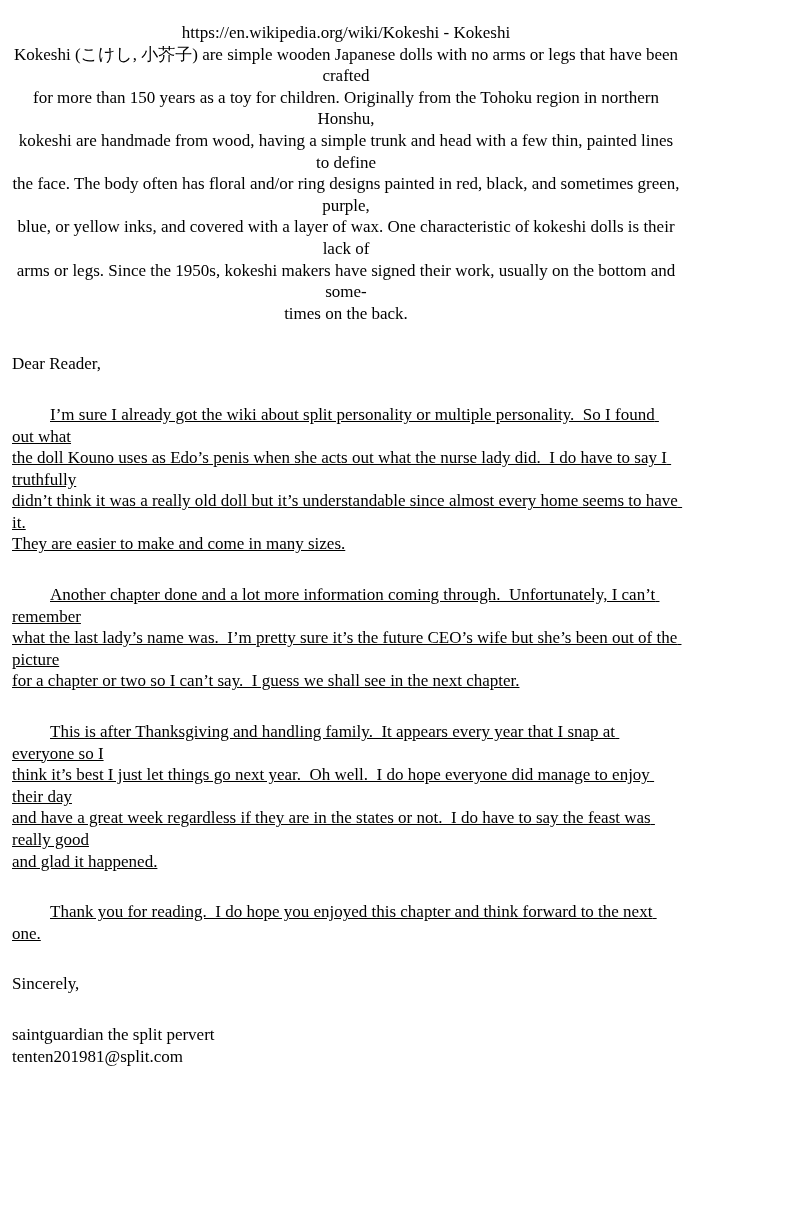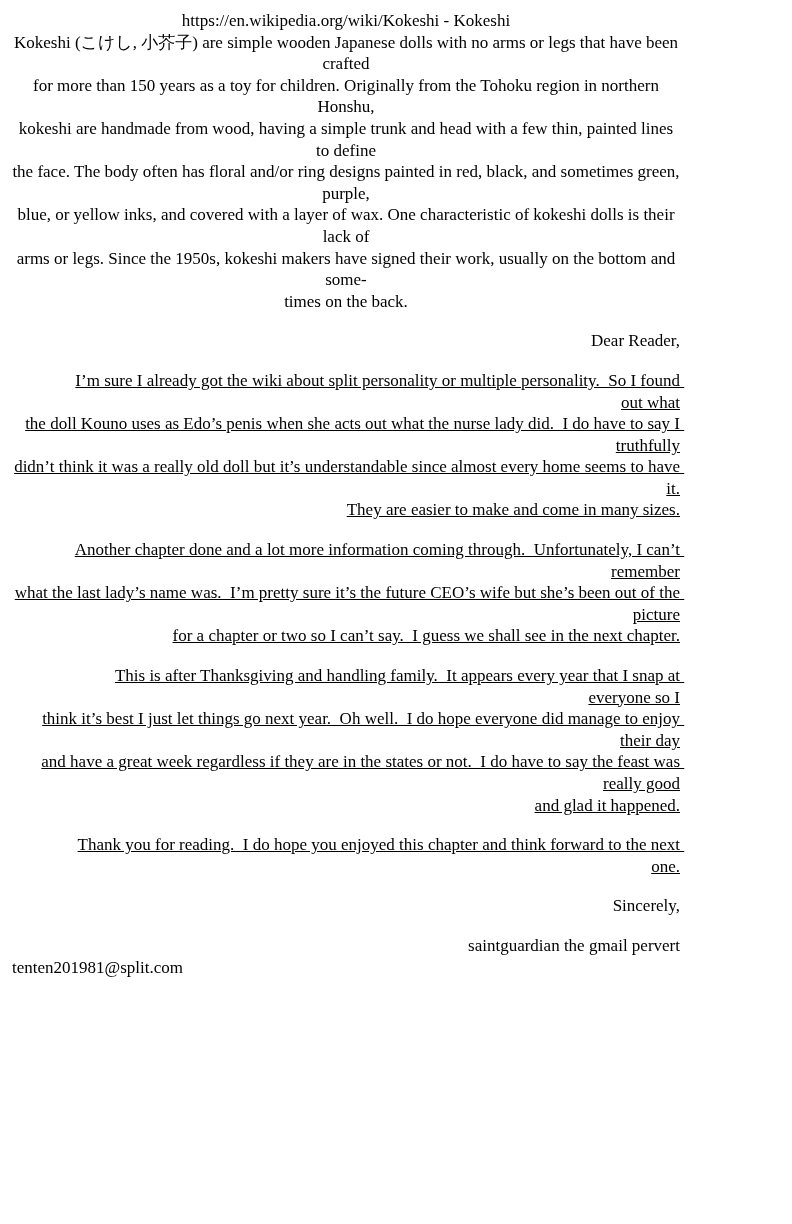--- a/index.html
+++ b/index.html
@@ -9,26 +9,26 @@
   }
   .page {
     box-sizing: border-box;
     width: 688px;
     height: 1224px;
     background: #ffffff;
     color: #000000;
     font-family: "Liberation Serif", "DejaVu Serif", serif;
     font-size: 17px;
     line-height: 21.6px;
-    padding: 10px 8px 10px 12px;
+    padding: 22px 8px 10px 12px;
     overflow: hidden;
   }
   .centered { text-align: center; }
   .prelines { white-space: pre-wrap; }
-  .block { margin-top: 18px; text-align: right; }
+  .block { margin-top: 29px; }
   .para { text-indent: 38px; text-decoration: underline; }
 </style>
 </head>
 <body>
 
 <div class="page">
 
   <div class="centered">https://en.wikipedia.org/wiki/Kokeshi - Kokeshi</div>
 
   <div class="centered prelines">Kokeshi (こけし, 小芥子) are simple wooden Japanese dolls with no arms or legs that have been crafted
@@ -53,17 +53,17 @@
 
   <div class="block para prelines">This is after Thanksgiving and handling family.  It appears every year that I snap at everyone so I
 think it’s best I just let things go next year.  Oh well.  I do hope everyone did manage to enjoy their day
 and have a great week regardless if they are in the states or not.  I do have to say the feast was really good
 and glad it happened.</div>
 
   <div class="block para prelines">Thank you for reading.  I do hope you enjoyed this chapter and think forward to the next one.</div>
 
   <div class="block">Sincerely,</div>
 
-  <div class="block">saintguardian the gmail pervert</div>
+  <div class="block">saintguardian the split pervert</div>
 
   <div>tenten201981@split.com</div>
 
 </div>
 
 </body></html>

